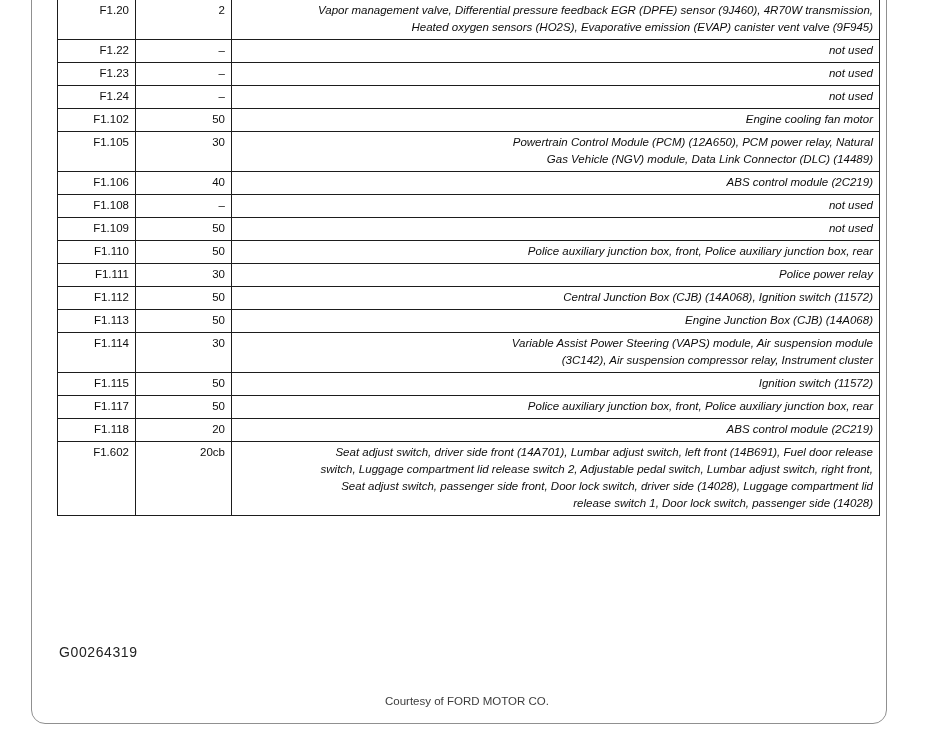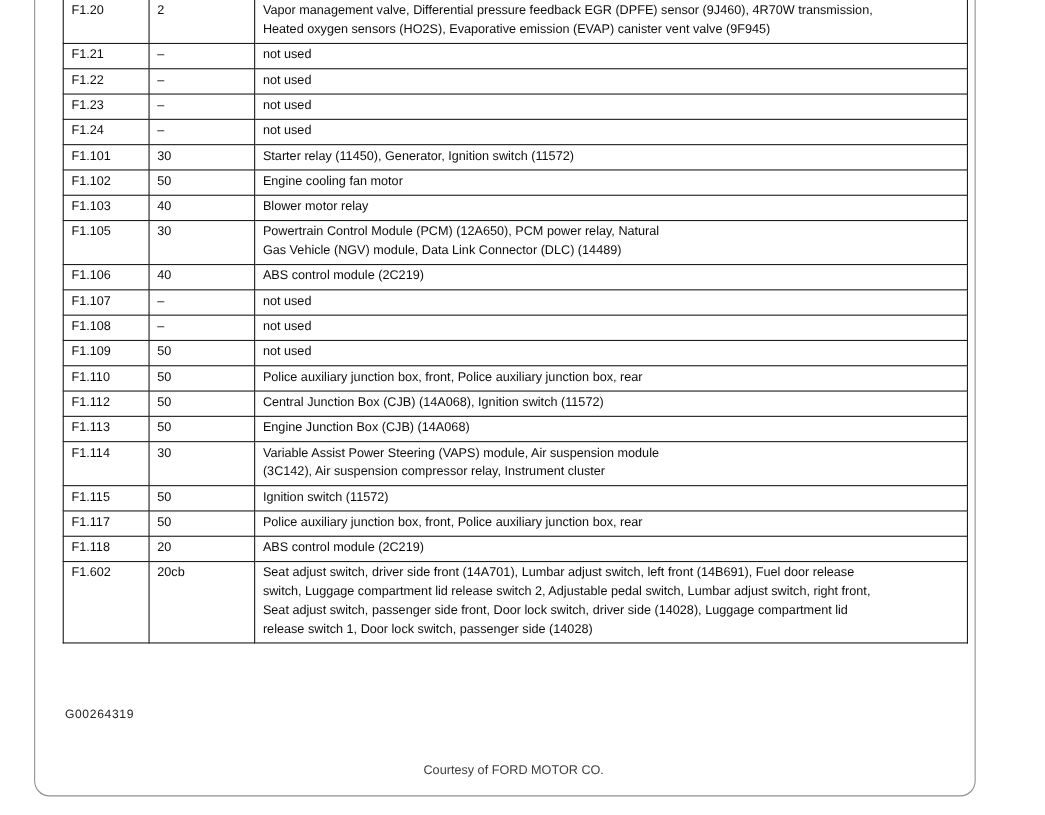--- a/index.html
+++ b/index.html
@@ -25,37 +25,38 @@
     background: #ffffff;
     box-sizing: border-box;
   }
   table.fuse-table {
     position: absolute;
     left: 57px;
     top: -1px;
     width: 822px;
     border-collapse: collapse;
     table-layout: fixed;
+    text-align: right;
   }
   table.fuse-table td {
     border: 1px solid #1d1d1d;
     font-size: 11.5px;
     line-height: 17px;
     padding: 2px 6px 3px 7px;
     vertical-align: top;
     color: #0d0d0d;
   }
   td.fuse   { font-size: 11.5px; }
   td.rating { padding-left: 15px; }
-  td.description { white-space: pre-line; }
+  td.description { white-space: pre-line; font-style: italic; }
   .figure-id {
     position: absolute;
     left: 59px;
     top: 644px;
-    font-size: 11px;
+    font-size: 14px;
     letter-spacing: 0.6px;
     color: #222;
   }
   .caption {
     position: absolute;
     left: 31px;
     top: 695px;
     width: 872px;
     text-align: center;
     font-size: 11.5px;
@@ -74,84 +75,69 @@
     <col style="width:648px">
   </colgroup>
   <tbody>
       <tr>
         <td class="fuse">F1.20</td>
         <td class="rating">2</td>
         <td class="description">Vapor management valve, Differential pressure feedback EGR (DPFE) sensor (9J460), 4R70W transmission,
 Heated oxygen sensors (HO2S), Evaporative emission (EVAP) canister vent valve (9F945)</td>
       </tr>
       <tr>
-        <td class="fuse">F1.21</td>
-        <td class="rating">–</td>
-        <td class="description">not used</td>
-      </tr>
-      <tr>
         <td class="fuse">F1.22</td>
         <td class="rating">–</td>
         <td class="description">not used</td>
       </tr>
       <tr>
         <td class="fuse">F1.23</td>
         <td class="rating">–</td>
         <td class="description">not used</td>
       </tr>
       <tr>
         <td class="fuse">F1.24</td>
         <td class="rating">–</td>
         <td class="description">not used</td>
       </tr>
       <tr>
-        <td class="fuse">F1.101</td>
-        <td class="rating">30</td>
-        <td class="description">Starter relay (11450), Generator, Ignition switch (11572)</td>
-      </tr>
-      <tr>
         <td class="fuse">F1.102</td>
         <td class="rating">50</td>
         <td class="description">Engine cooling fan motor</td>
-      </tr>
-      <tr>
-        <td class="fuse">F1.103</td>
-        <td class="rating">40</td>
-        <td class="description">Blower motor relay</td>
       </tr>
       <tr>
         <td class="fuse">F1.105</td>
         <td class="rating">30</td>
         <td class="description">Powertrain Control Module (PCM) (12A650), PCM power relay, Natural
 Gas Vehicle (NGV) module, Data Link Connector (DLC) (14489)</td>
       </tr>
       <tr>
         <td class="fuse">F1.106</td>
         <td class="rating">40</td>
         <td class="description">ABS control module (2C219)</td>
-      </tr>
-      <tr>
-        <td class="fuse">F1.107</td>
-        <td class="rating">–</td>
-        <td class="description">not used</td>
       </tr>
       <tr>
         <td class="fuse">F1.108</td>
         <td class="rating">–</td>
         <td class="description">not used</td>
       </tr>
       <tr>
         <td class="fuse">F1.109</td>
         <td class="rating">50</td>
         <td class="description">not used</td>
       </tr>
       <tr>
         <td class="fuse">F1.110</td>
         <td class="rating">50</td>
         <td class="description">Police auxiliary junction box, front, Police auxiliary junction box, rear</td>
+      </tr>
+      <tr>
+        <td class="fuse">F1.111</td>
+        <td class="rating">30</td>
+        <td class="description">Police power relay</td>
       </tr>
       <tr>
         <td class="fuse">F1.112</td>
         <td class="rating">50</td>
         <td class="description">Central Junction Box (CJB) (14A068), Ignition switch (11572)</td>
       </tr>
       <tr>
         <td class="fuse">F1.113</td>
         <td class="rating">50</td>
         <td class="description">Engine Junction Box (CJB) (14A068)</td>

